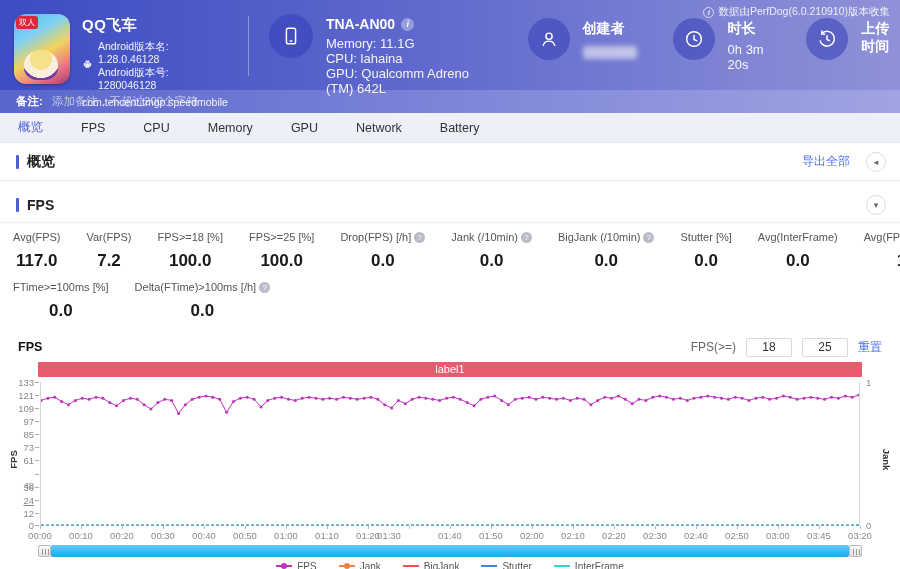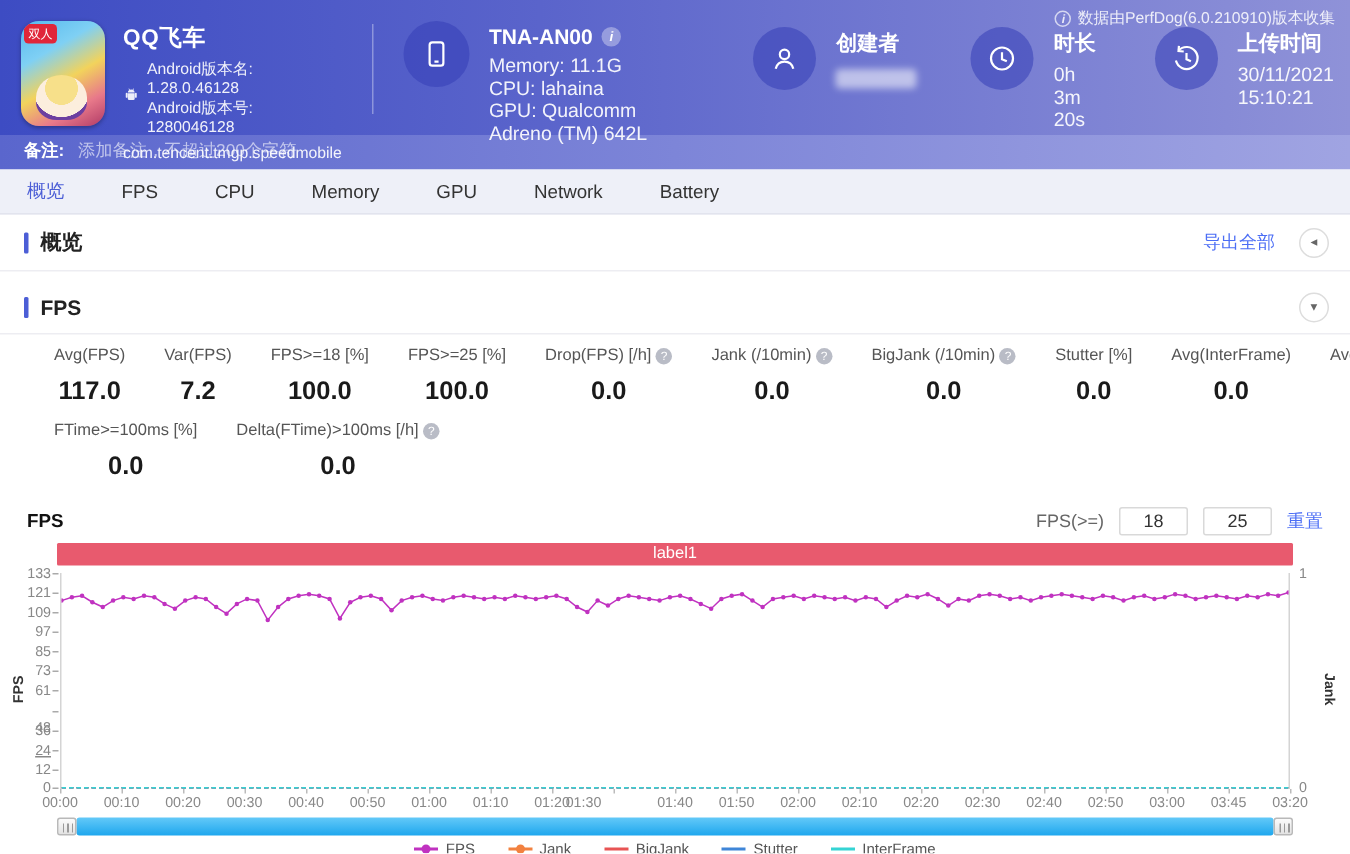--- a/index.html
+++ b/index.html
@@ -48,21 +48,21 @@
   .sec-head.ov { height:38px; }
   .sec-head.fps { height:36px; margin-top:6px; }
   .sec-title { display:flex; align-items:center; font-size:14px; font-weight:bold; color:#222; }
   .blue-bar { width:3px; height:14px; background:#4c5ed6; margin-right:8px; border-radius:1px; }
   .sec-right { display:flex; align-items:center; }
   .link { color:#4c6ef5; font-size:12px; cursor:pointer; }
   .round-btn { width:20px; height:20px; border:1px solid #ddd; border-radius:50%; background:#fff; color:#666; font-size:9px;
     display:flex; align-items:center; justify-content:center; margin-left:16px; cursor:pointer; }
 
   
-  .stats { padding:8px 0 2px 23px; }
+  .stats { padding:8px 0 2px 0; }
   .stats-row { display:flex; margin-bottom:10px; }
   .stat { text-align:center; padding:0 13px; }
   .stat-label { font-size:11px; color:#555; white-space:nowrap; display:flex; align-items:center; justify-content:center; }
   .help-ic { display:inline-flex; align-items:center; justify-content:center; width:11px; height:11px; border-radius:50%; background:#b9bcc6; color:#fff; font-size:8px; margin-left:3px; cursor:pointer; }
   .stat-value { font-size:17px; font-weight:bold; color:#1a1a1a; margin-top:8px; }
 
   
   .chart-head { display:flex; align-items:center; justify-content:space-between; padding:0 18px; height:24px; margin-top:2px; }
   .chart-label { font-size:12.5px; font-weight:bold; color:#111; }
   .thresh { display:flex; align-items:center; }
@@ -174,21 +174,20 @@
       <div class="hcell" style="margin-top:4px; margin-right:0">
         <div class="circle small">
           <svg width="22" height="22" viewBox="0 0 24 24" fill="none" stroke="#fff" stroke-width="1.6">
               <path d="M6.2 6.2 A8 8 0 1 1 4.3 13.5"></path>
               <polyline points="6.5,2.8 6.2,6.6 10,6.9"></polyline>
               <polyline points="12,8 12,12.5 15.2,14"></polyline>
             </svg>
         </div>
         <div class="txt">
           <div class="t1">上传时间</div>
-          <div class="t2">30/11/2021 15:10:21</div>
         </div>
       </div>
     </div>
 
     <div class="hdr-note">
       <span class="info-ic">i</span>
       <span>数据由PerfDog(6.0.210910)版本收集</span>
     </div>
   </div>
 

